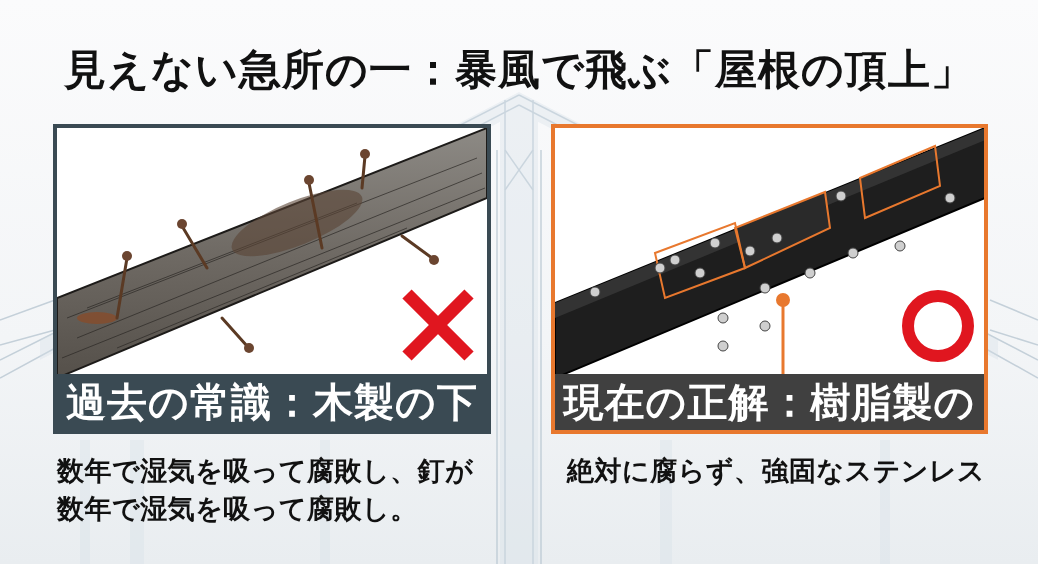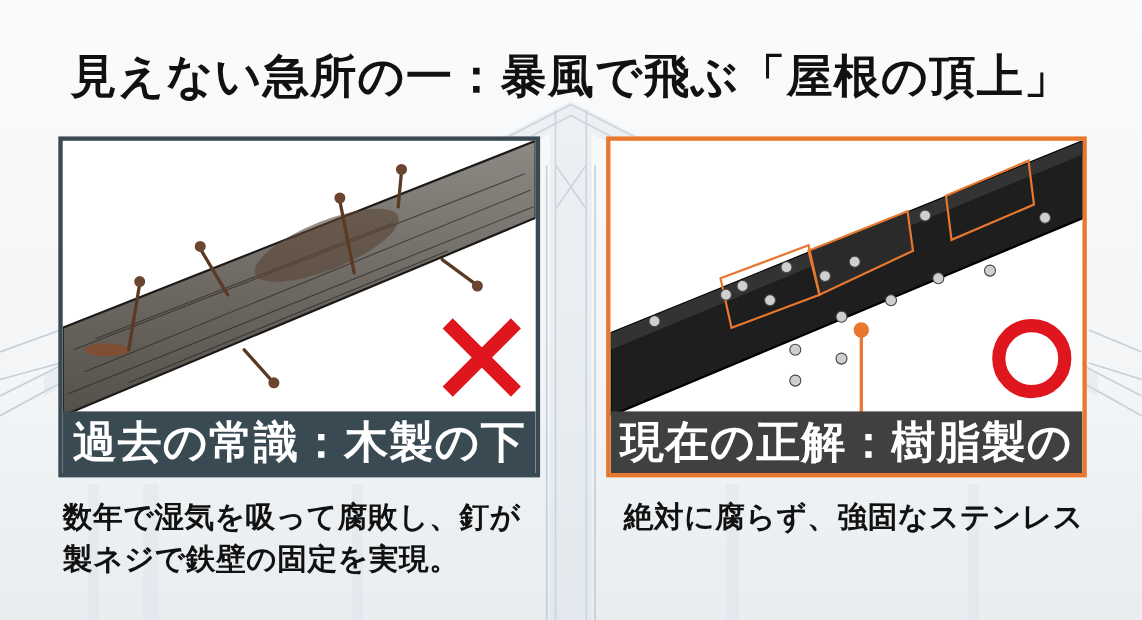--- a/index.html
+++ b/index.html
@@ -142,17 +142,17 @@
     <line x1="228" y1="172" x2="228" y2="250" stroke="#e8782e" stroke-width="3"></line>
   </svg>
   <svg class="mark" style="left:345px;top:160px;" width="76" height="76" viewBox="0 0 76 76">
     <circle cx="38" cy="38" r="30" fill="none" stroke="#e0161f" stroke-width="12"></circle>
   </svg>
   <div class="label">現在の正解：樹脂製の下地</div>
 </div>
 
 <div class="desc left">
   <span>数年で湿気を吸って腐敗し、釘が</span>
-  <span>製ネジで鉄壁の固定を実現。</span>
+  <span>数年で湿気を吸って腐敗し。</span>
 </div>
 <div class="desc right">
   <span>絶対に腐らず、強固なステンレス</span>
 </div>
 
 </body></html>

